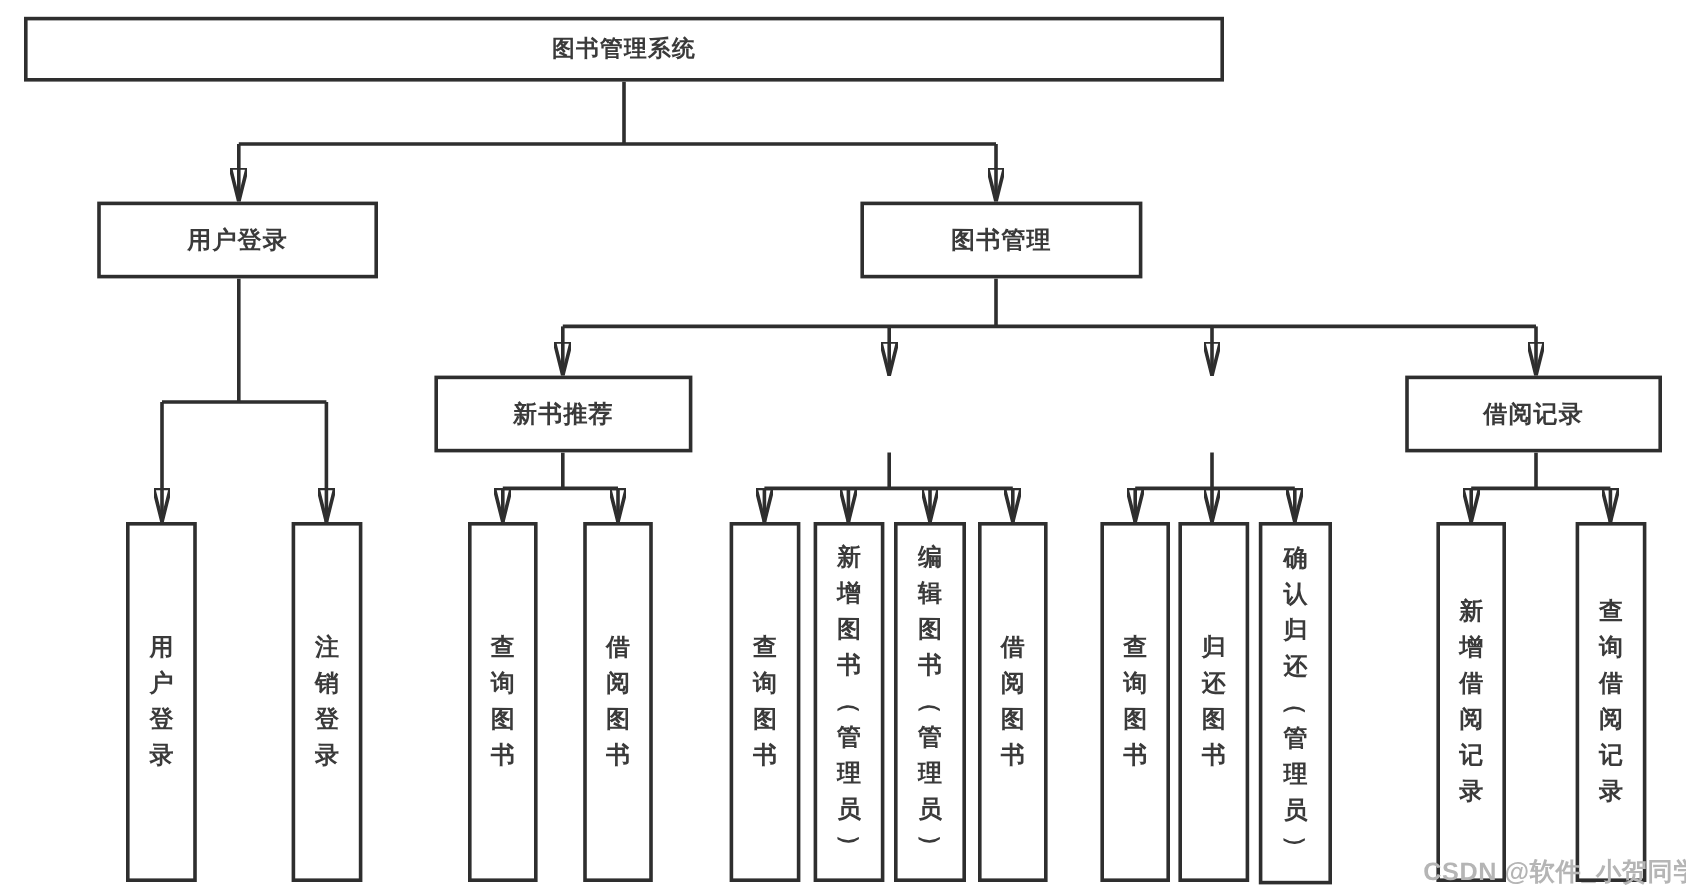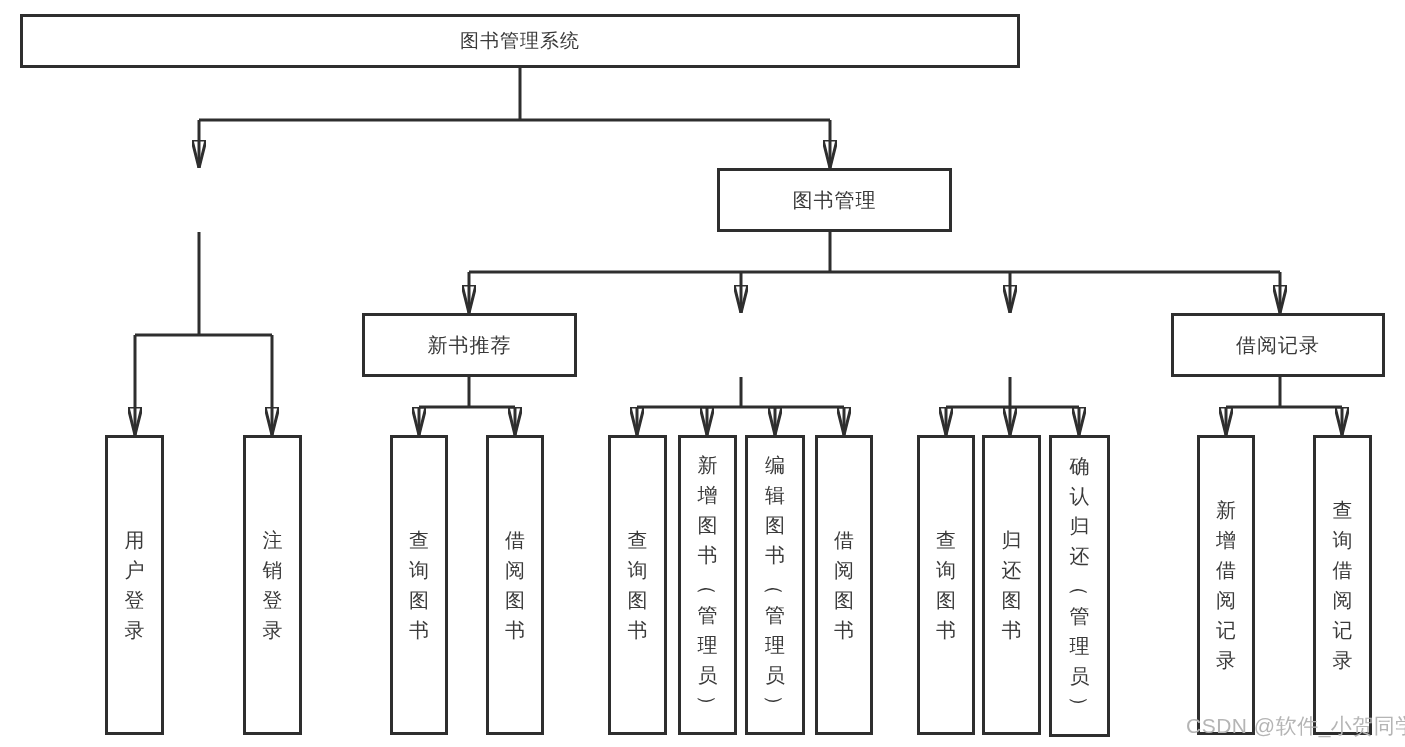--- a/index.html
+++ b/index.html
@@ -9,20 +9,21 @@
     --wm:#b5b5b5;
   }
   html,body{margin:0;padding:0;background:#fff;}
   #canvas{
     position:relative;
     width:1405px;height:747px;
     background:var(--bg);
     font-family:"Liberation Sans","DejaVu Sans",sans-serif;
     color:var(--text);
     overflow:hidden;
+    font-weight:bold;
   }
   #connectors{position:absolute;left:0;top:0;width:1405px;height:747px;z-index:1;}
   #connectors path,#connectors line{stroke:var(--line);stroke-width:3;fill:none;}
   .node{
     position:absolute;
     box-sizing:border-box;
     border:3px solid var(--line);
     background:#fff;
     display:flex;
     align-items:center;
@@ -91,20 +92,21 @@
     <line x1="1010" y1="407" x2="1010" y2="435" marker-end="url(#arrow)"></line>
     <line x1="1079" y1="407" x2="1079" y2="435" marker-end="url(#arrow)"></line>
 
     <path d="M1280 377 V407 M1226 407 H1342"></path>
     <line x1="1226" y1="407" x2="1226" y2="435" marker-end="url(#arrow)"></line>
     <line x1="1342" y1="407" x2="1342" y2="435" marker-end="url(#arrow)"></line>
   </svg>
 
   <div class="node h-node root-node" style="left:20px;top:14px;width:1000px;height:54px">图书管理系统</div>
 
+  <div class="node h-node" style="left:81px;top:168px;width:234px;height:64px">用户登录</div>
   <div class="node h-node" style="left:717px;top:168px;width:235px;height:64px">图书管理</div>
 
   <div class="node h-node" style="left:362px;top:313px;width:215px;height:64px">新书推荐</div>
   <div class="node h-node" style="left:1171px;top:313px;width:214px;height:64px">借阅记录</div>
 
   <div class="node v-node" style="left:105px;top:435px;width:59px;height:300px">
       <span class="vc">用</span>
       <span class="vc">户</span>
       <span class="vc">登</span>
       <span class="vc">录</span>

